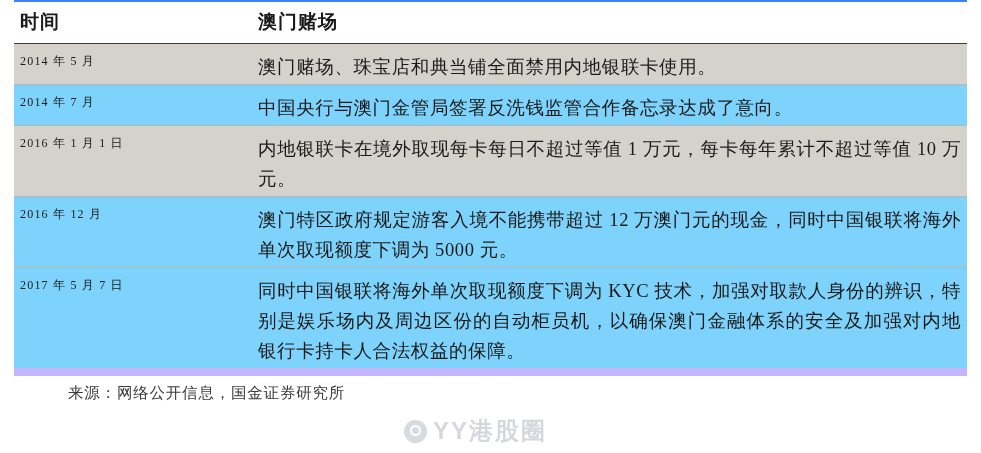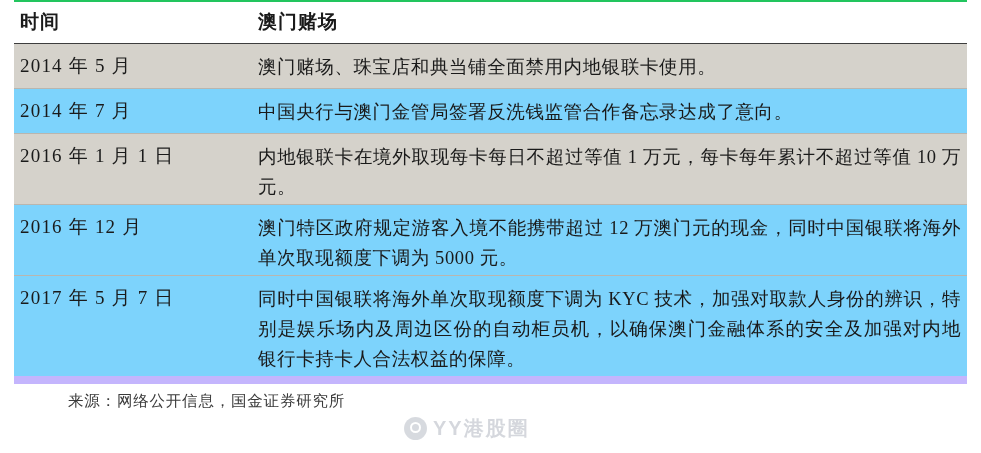--- a/index.html
+++ b/index.html
@@ -25,34 +25,34 @@
   table.tbl {
     width: 953px;
     border-collapse: collapse;
     table-layout: fixed;
     margin-top: 0;
   }
   table.tbl col.c1 { width: 230px; }
   table.tbl col.c2 { width: 723px; }
 
   .rule-top td {
-    border-top: 2px solid #22c55e;
+    border-top: 2px solid #3b82f6;
   }
   .hdr td {
     border-bottom: 1.5px solid #3d3d3d;
     font-weight: bold;
     font-size: 19px;
     padding: 7px 8px 8px 8px;
     letter-spacing: 1px;
   }
   .hdr td.h1 { padding-left: 6px; }
   .hdr td.h2 { padding-left: 14px; }
 
   td.time {
-    font-size: 19px;
+    font-size: 12px;
     padding: 9px 8px 9px 6px;
     vertical-align: top;
     letter-spacing: 1.2px;
     white-space: nowrap;
   }
   td.measure {
     font-size: 18.5px;
     padding: 9px 6px 1px 14px;
     vertical-align: top;
     line-height: 1.62;
@@ -103,21 +103,21 @@
     left: 6px;
     top: 5px;
     width: 11px;
     height: 11px;
     border-radius: 50%;
     border: 2px solid #ffffff;
     box-sizing: border-box;
   }
   .wm-text {
     font-family: "Liberation Sans", sans-serif;
-    font-size: 20px;
+    font-size: 24px;
     font-weight: bold;
     color: #c5c9d0;
     letter-spacing: 2px;
     white-space: nowrap;
   }
 </style>
 </head>
 <body>
 
 <div class="doc">

